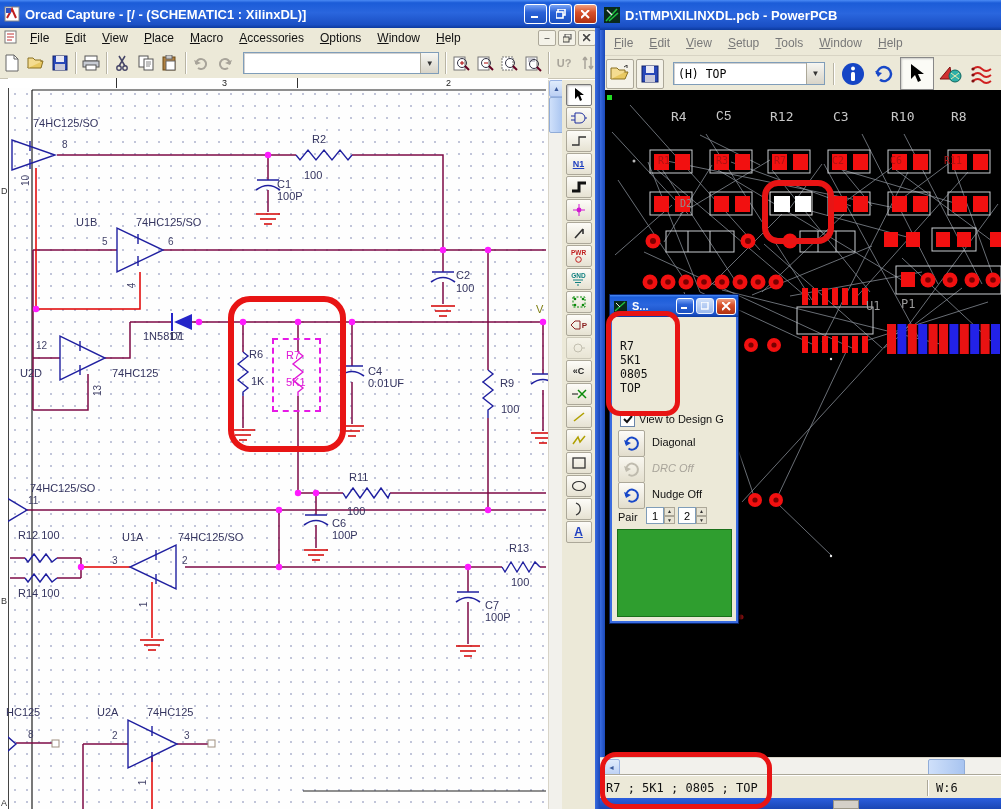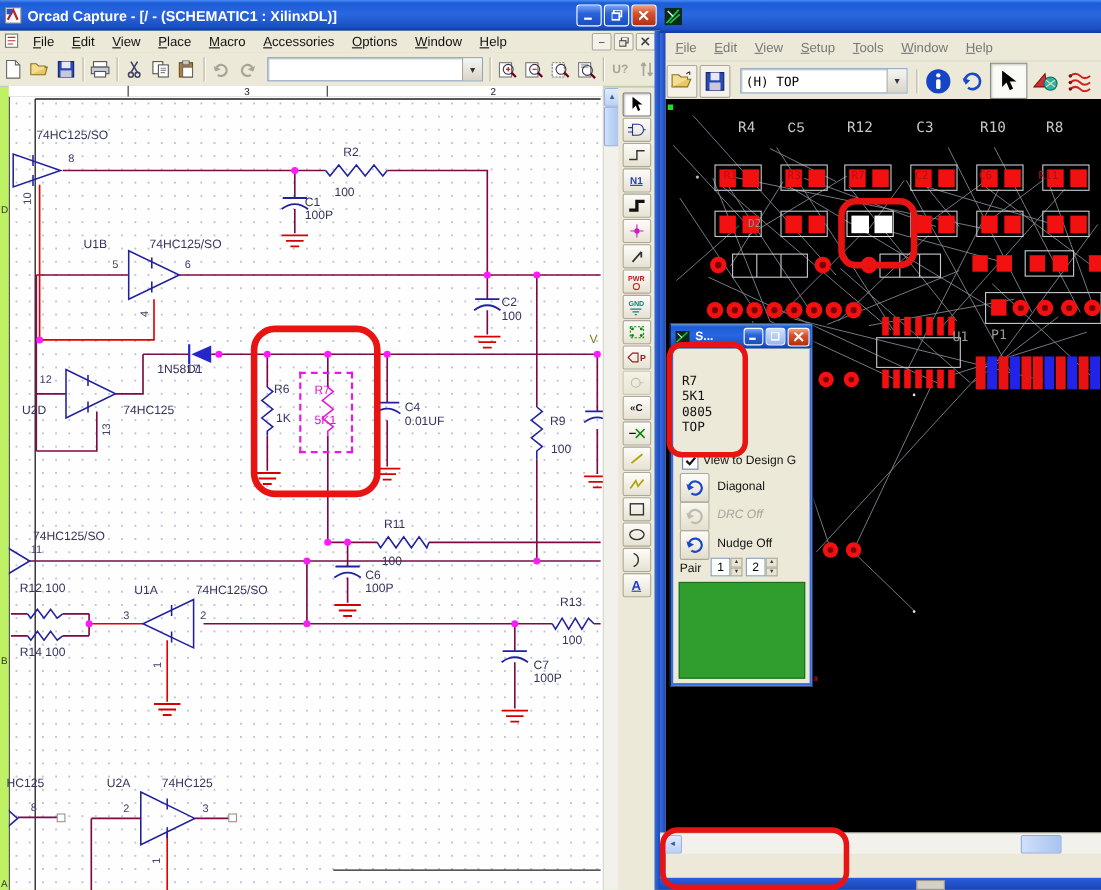--- a/index.html
+++ b/index.html
@@ -85,21 +85,21 @@
   #pcb-status{background:#ece9d8;border-top:1px solid #fff;box-shadow:0 -1px 0 #aca899;
               font-family:"DejaVu Sans Mono",monospace;font-size:12px;color:#111;
               display:flex;align-items:center;}
   .check-svg{stroke:#111;stroke-width:2;fill:none;}
 </style>
 </head>
 <body>
 
 <div id="screen">
 
-  <div class="abs" style="left:0;top:0;width:600px;height:809px;background:#bef264;">
+  <div class="abs" style="left:0;top:0;width:600px;height:809px;background:#ffffff;">
 
     <div class="titlebar abs" style="left:0;top:0;width:600px;height:28px;">
       <span class="t-icon">
         <svg width="16" height="16">
           <rect x="1" y="1" width="14" height="14" fill="#fff" stroke="#888"></rect>
           <path d="M3,12 L8,3 L12,12" stroke="#c02020" stroke-width="2" fill="none"></path>
           <rect x="2" y="2" width="5" height="5" fill="#3050c0"></rect>
         </svg>
       </span>
       <span style="flex:1;white-space:nowrap;overflow:hidden;">Orcad Capture - [/ - (SCHEMATIC1 : XilinxDL)]</span>
@@ -553,20 +553,21 @@
   <div class="abs" style="left:600px;top:0;width:401px;height:809px;background:#ece9d8;">
 
     <div class="titlebar" style="width:401px;height:30px;">
       <span class="t-icon">
         <svg width="16" height="16">
             <rect x="0" y="0" width="16" height="16" fill="#0a2a1a"></rect>
             <path d="M2,14 L13,2 M5,14 L14,6" stroke="#20c040" stroke-width="1.6"></path>
             <path d="M3,3 L8,8" stroke="#e8e8e8" stroke-width="1.4"></path>
           </svg>
       </span>
+      <span style="flex:1;white-space:nowrap;overflow:hidden;">D:\TMP\XILINXDL.pcb - PowerPCB</span>
     </div>
 
     <div class="menubar" style="width:401px;height:25px;color:#787878;border-bottom:1px solid #d8d4c4;">
       <span style="width:6px;"></span>
       <span>
         
       <span class="menu-item">File</span><span class="menu-item">Edit</span><span class="menu-item">View</span><span class="menu-item">Setup</span><span class="menu-item">Tools</span><span class="menu-item">Window</span><span class="menu-item">Help</span></span>
     </div>
 
     <div class="toolbar" style="width:472px;height:35px;border-bottom:1px solid #c8c4b4;">
@@ -632,20 +633,25 @@
 
     <div id="pcb-canvas" class="abs" style="left:5px;top:90px;width:396px;height:667px;"></div>
 
     <div class="abs" style="left:0;top:30px;width:5px;height:768px;background:linear-gradient(90deg,#3a6ce0,#1a48b8);"></div>
 
     <div class="abs" style="left:0;top:757px;width:401px;height:18px;background:#f2f1ec;border-top:1px solid #d8d4c8;">
       <div class="sb-btn abs" style="left:3px;top:1px;width:15px;height:15px;">◄</div>
       <div class="sb-thumb abs" style="left:328px;top:1px;width:35px;height:15px;"></div>
     </div>
 
+    <div id="pcb-status" class="abs" style="left:0;top:775px;width:401px;height:23px;">
+      <span style="padding-left:6px;flex:1;">R7 ; 5K1 ; 0805 ; TOP ;</span>
+      <span style="width:1px;height:16px;background:#aca899;box-shadow:1px 0 0 #fff;"></span>
+      <span style="width:65px;padding-left:8px;">W:6</span>
+    </div>
 
     <div class="abs" style="left:0;top:798px;width:401px;height:11px;background:linear-gradient(180deg,#2a5ede,#1a46b4);">
       <div class="abs" style="left:233px;top:2px;width:24px;height:7px;background:#d4d0c8;border:1px solid #9a9688;"></div>
     </div>
   </div>
 
   <svg class="abs" style="left:605px;top:90px;z-index:5;pointer-events:none;" width="396" height="667" viewBox="605 90 396 667">
 
     <g stroke="#9aa2ac" stroke-width="0.8" opacity="0.85">
       <line x1="612" y1="132" x2="688" y2="214"></line>

